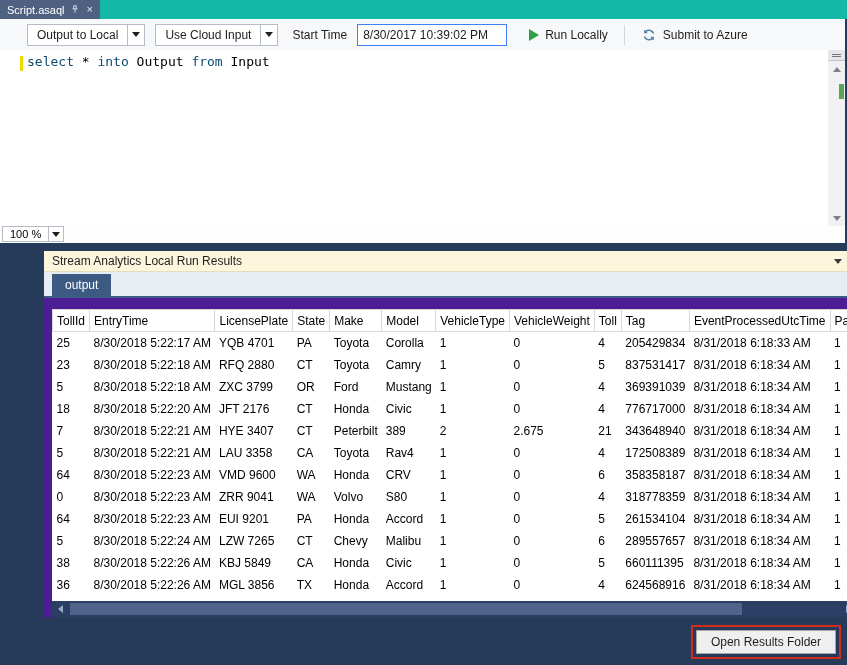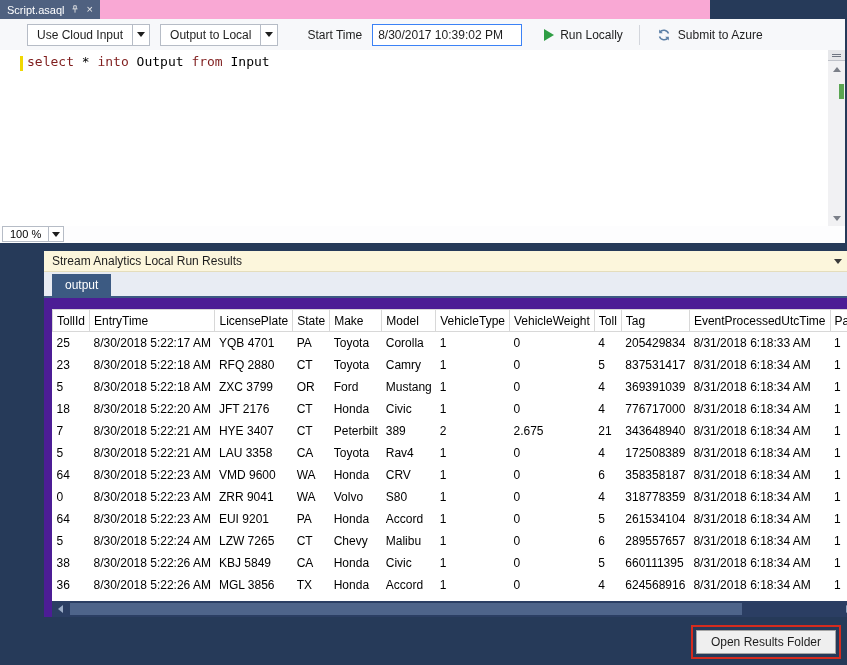--- a/index.html
+++ b/index.html
@@ -1,43 +1,43 @@
 <!DOCTYPE html>
 <html><head>
 <meta charset="utf-8">
 <style>
   * { margin:0; padding:0; box-sizing:border-box; }
   body { font-family:"Liberation Sans", sans-serif; background:#ffffff; }
   .app { position:relative; width:847px; height:665px; background:#263A59; overflow:hidden; }
 
   
-  .top-strip { position:absolute; left:0; top:0; width:710px; height:19px; background:#f9a8d4; }
+  .top-strip { position:absolute; left:0; top:0; width:847px; height:19px; background:#14b8a6; }
   .doc-tab { position:absolute; left:0; top:0; height:19px; background:#4F6180; color:#FFFFFF;
              display:flex; align-items:center; gap:6px; padding:0 7px; font-size:11px; cursor:default; }
   .doc-tab .tab-icon { display:inline-flex; align-items:center; color:#E8E8E8; font-size:11px; line-height:1; }
 
   
   .toolbar { position:absolute; left:0; top:19px; width:845px; height:31px; background:#F7F8FA;
              display:flex; align-items:center; gap:10px; padding-left:27px; font-size:12px; color:#1E1E1E; }
   .combo { display:inline-flex; align-items:stretch; background:#FFFFFF; border:1px solid #B6BCC6; height:22px; }
   .combo .combo-text { display:flex; align-items:center; padding:0 9px; white-space:nowrap; }
   .combo .combo-btn { width:17px; display:flex; align-items:center; justify-content:center; border-left:1px solid #B6BCC6; background:#FFFFFF; }
   .tri-down { width:0; height:0; border-left:4px solid transparent; border-right:4px solid transparent; border-top:5px solid #1E1E1E; }
-  .start-time-label { margin-left:19px; white-space:nowrap; }
+  .start-time-label { margin-left:4px; white-space:nowrap; }
   .start-time-input { width:150px; height:22px; border:1px solid #3b82f6; background:#FFFFFF; font-family:"Liberation Sans",sans-serif;
                       font-size:12px; padding:0 5px; color:#1E1E1E; }
   .tool-btn { display:inline-flex; align-items:center; gap:6px; padding:3px 6px; cursor:default; white-space:nowrap; }
   .play-tri { width:0; height:0; border-top:6px solid transparent; border-bottom:6px solid transparent; border-left:10px solid #2F9E44; }
   .toolbar-sep { width:1px; height:20px; background:#D3D6DC; }
 
   
   .editor { position:absolute; left:0; top:50px; width:845px; height:176px; background:#FFFFFF; }
   .change-bar { position:absolute; left:20px; top:6px; width:3px; height:15px; background:#F0D802; }
   .code-line { position:absolute; left:27px; top:4px; font-family:"DejaVu Sans Mono", monospace; font-size:13px; white-space:pre; color:#000000; }
-  .code-line .keyword { color:#7f1d1d; }
+  .code-line .keyword { color:#0c4a6e; }
   .code-line .plain { color:#000000; }
   .ed-vscroll { position:absolute; right:0; top:0; width:17px; height:176px; background:#F1F1F3; }
   .ed-grip { position:absolute; left:0; top:0; width:17px; height:11px; background:#E6E7EA; border-bottom:1px solid #BFC2C9;
              display:flex; align-items:center; justify-content:center; }
   .ed-grip::after { content:""; display:block; width:9px; height:1px; background:#6F7582; box-shadow:0 2px 0 #6F7582; margin-top:-2px; }
   .sb-arrow { position:absolute; left:0; width:17px; height:15px; display:flex; align-items:center; justify-content:center; }
   .sb-tri-up { width:0; height:0; border-left:4px solid transparent; border-right:4px solid transparent; border-bottom:5px solid #7B7F88; }
   .sb-tri-down { width:0; height:0; border-left:4px solid transparent; border-right:4px solid transparent; border-top:5px solid #7B7F88; }
   .green-mark { position:absolute; right:1px; top:34px; width:5px; height:15px; background:#5AA552; }
 
@@ -99,27 +99,27 @@
         <svg width="10" height="11" viewBox="0 0 16 16">
             <path d="M6 2h4M6 2v5M10 2v5M4 7h8M8 7v6" stroke="#E8E8E8" stroke-width="1.4" fill="none"></path>
           </svg>
       </span>
       <span class="tab-icon close-x">×</span>
     </div>
   </div>
 
   <div class="toolbar">
     <div class="combo">
-      <span class="combo-text">Use Cloud Input</span>
+      <span class="combo-text">Output to Local</span>
       <span class="combo-btn">
           <span class="tri-down"></span>
         </span>
     </div>
     <div class="combo">
-      <span class="combo-text">Output to Local</span>
+      <span class="combo-text">Use Cloud Input</span>
       <span class="combo-btn">
           <span class="tri-down"></span>
         </span>
     </div>
     <span class="start-time-label">Start Time</span>
     <input class="start-time-input" value="8/30/2017 10:39:02 PM" style="">
     <div class="tool-btn" style="margin-left:6px;">
       <span class="play-tri"></span>
       <span>Run Locally</span>
     </div>

